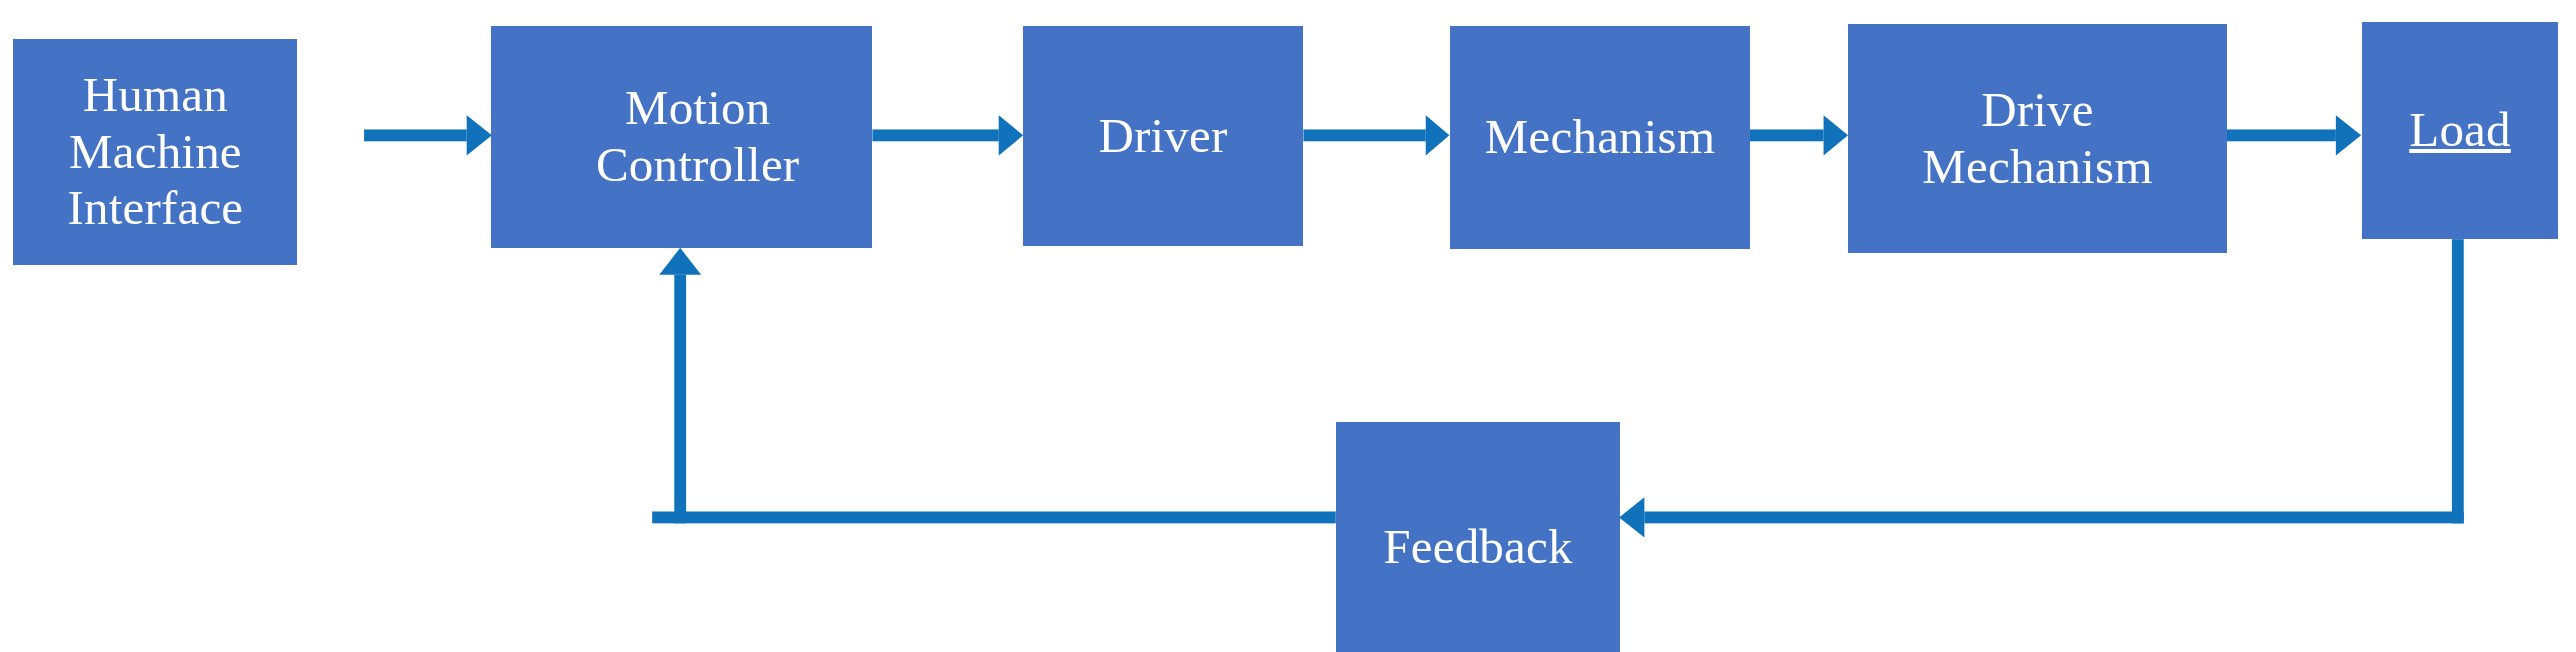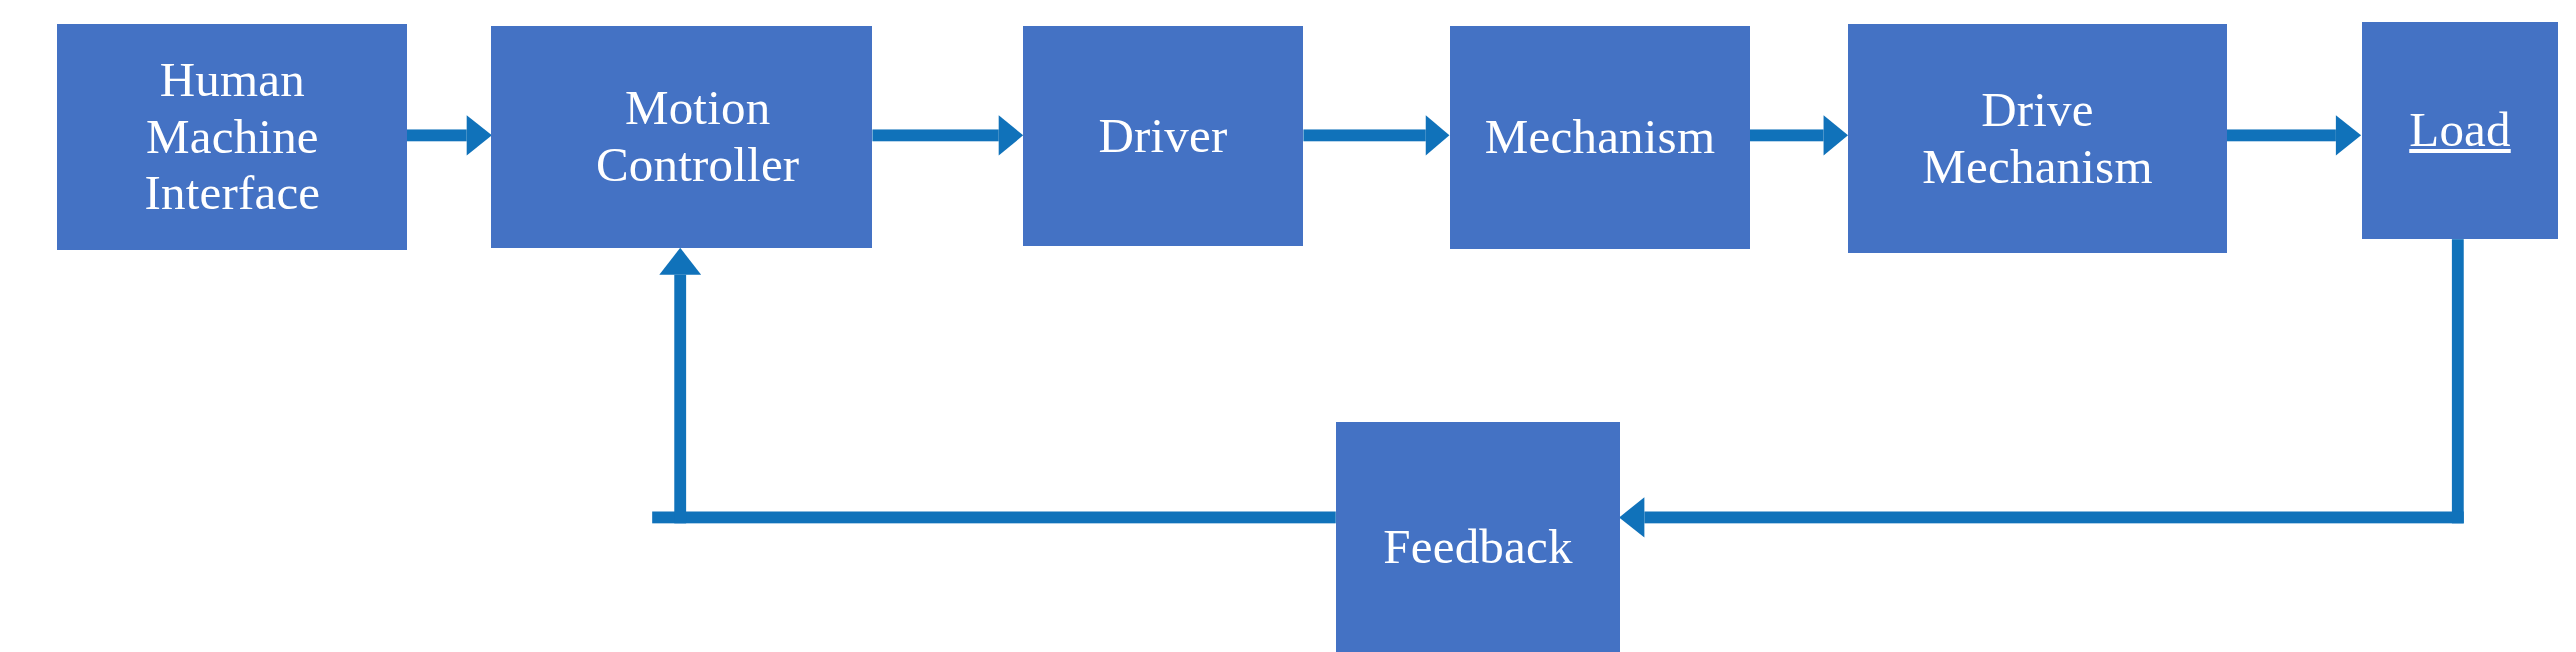--- a/index.html
+++ b/index.html
@@ -29,21 +29,21 @@
     text-align: center;
     font-family: "Liberation Serif", "DejaVu Serif", serif;
     font-size: 49px;
     line-height: 1.16;
     font-weight: 400;
     letter-spacing: 0.2px;
     white-space: pre-line;
     padding: 0 4.7px;
   }
   
-  .node-hmi        { left: 13.4px;   top: 24px;  width: 350px; height: 226px; margin-left: 44px; }
+  .node-hmi        { left: 13.4px;   top: 39px;  width: 284px; height: 226px; }
   .node-controller { left: 491px;  top: 26px;  width: 381px; height: 222px; padding-left: 37px; }
   .node-driver     { left: 1023px; top: 26px;  width: 280px; height: 220px; }
   .node-actuator   { left: 1450px; top: 26px;  width: 300px; height: 223px; }
   .node-drive      { left: 1848px; top: 24px;  width: 379px; height: 229px; }
   .node-load       { left: 2362px; top: 22px;  width: 196px; height: 217px; text-decoration: underline; }
   .node-feedback   { left: 1336px; top: 422px; width: 284px; height: 250px; }
 
   .connector-layer {
     position: absolute;
     left: 0;

